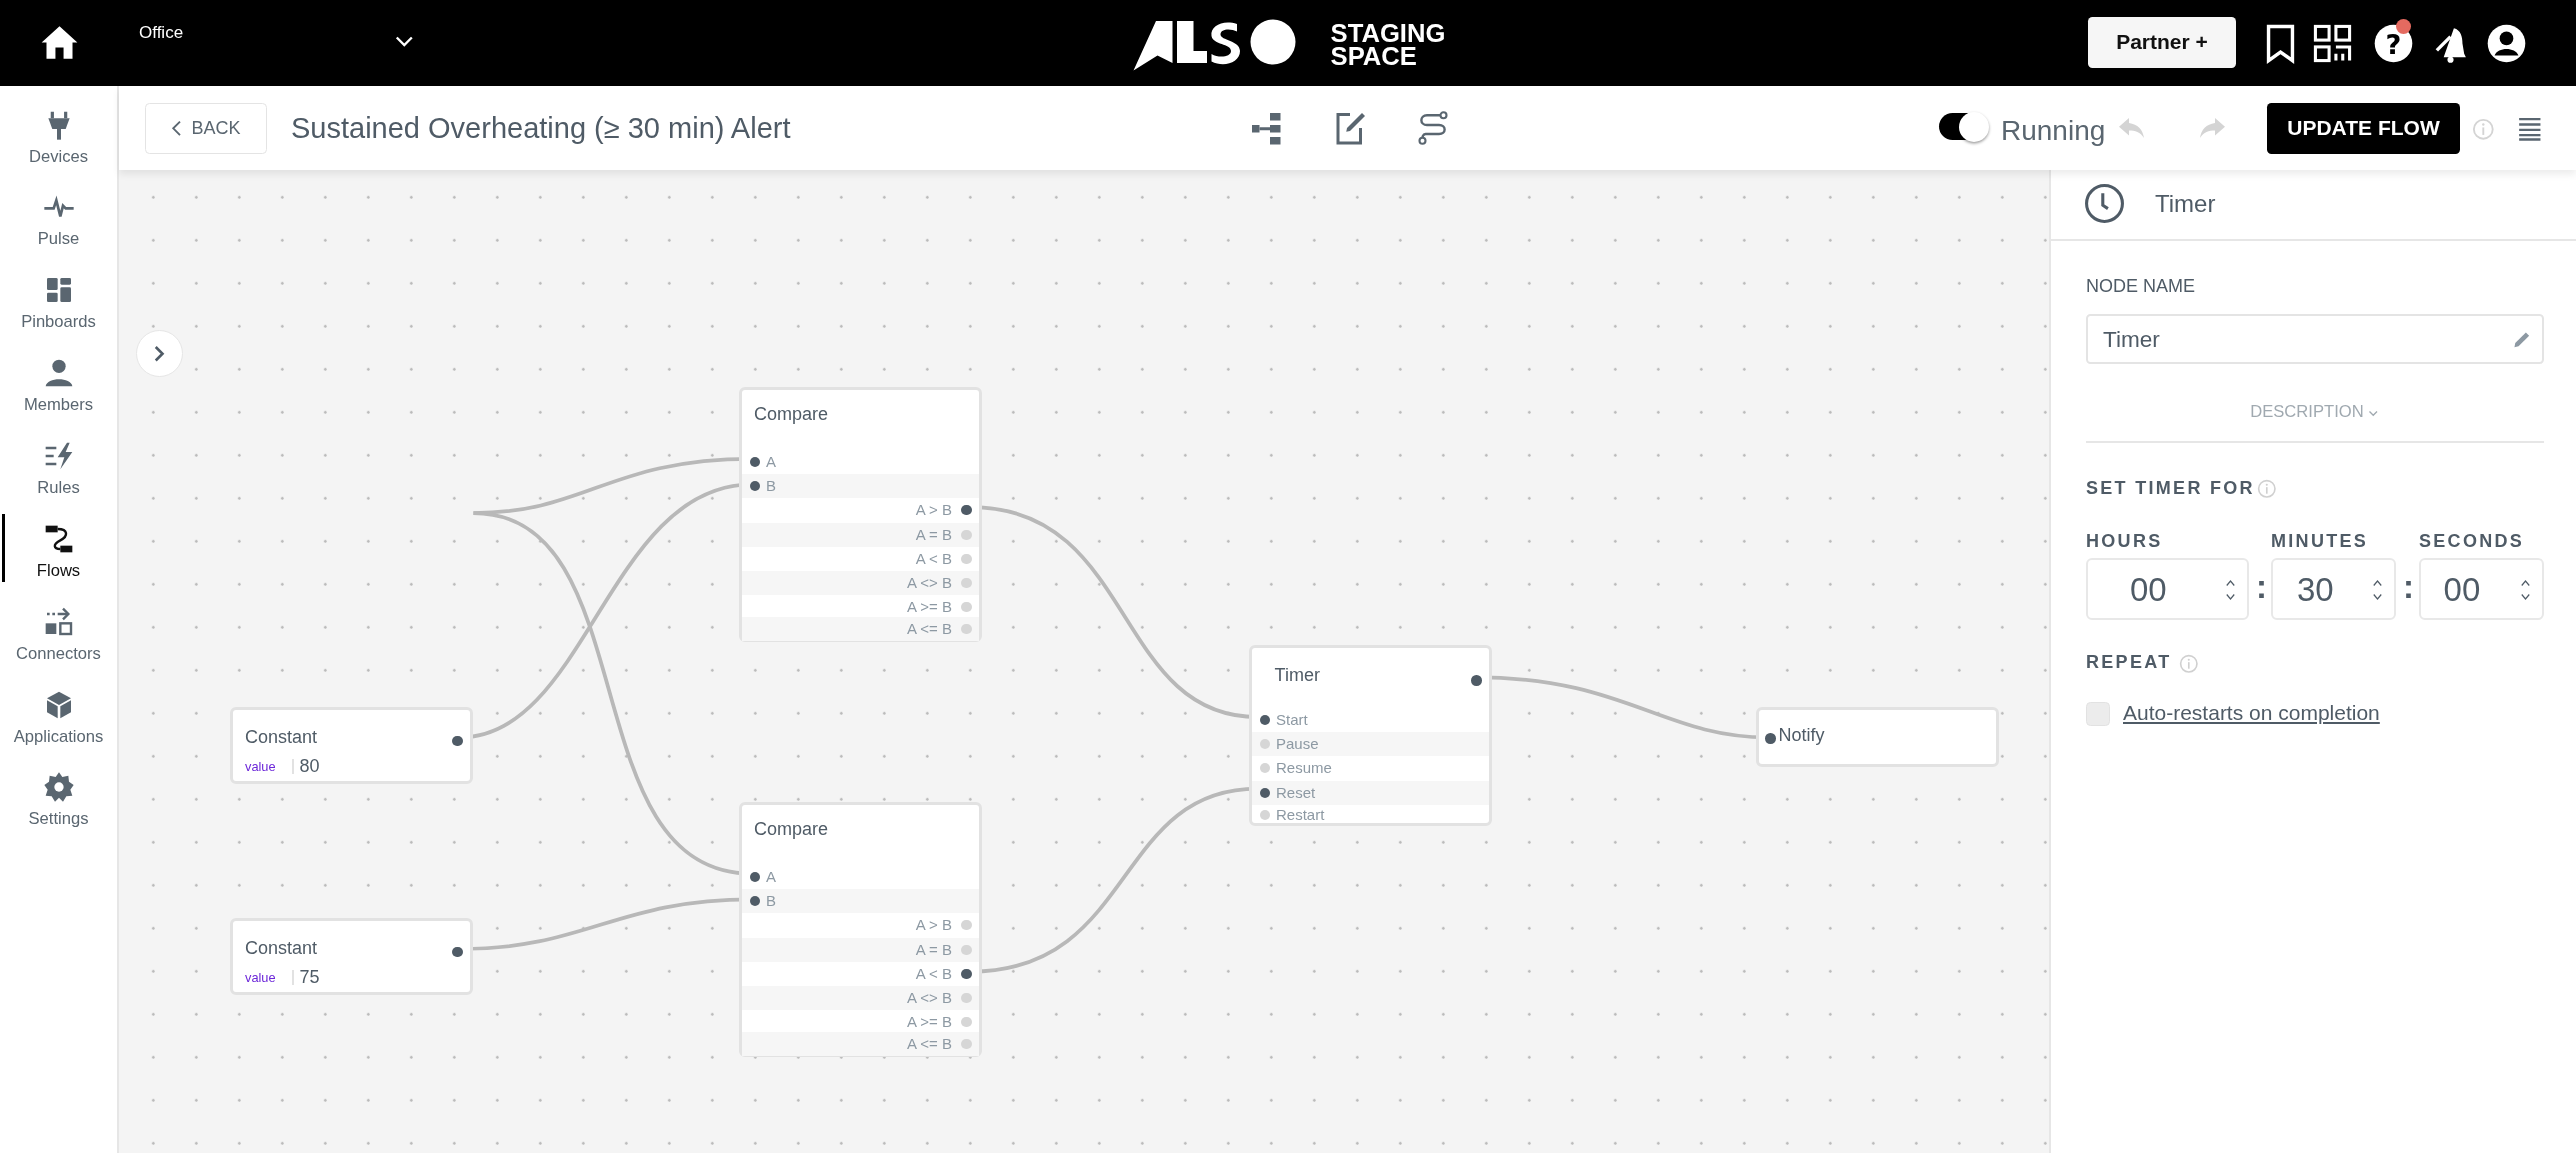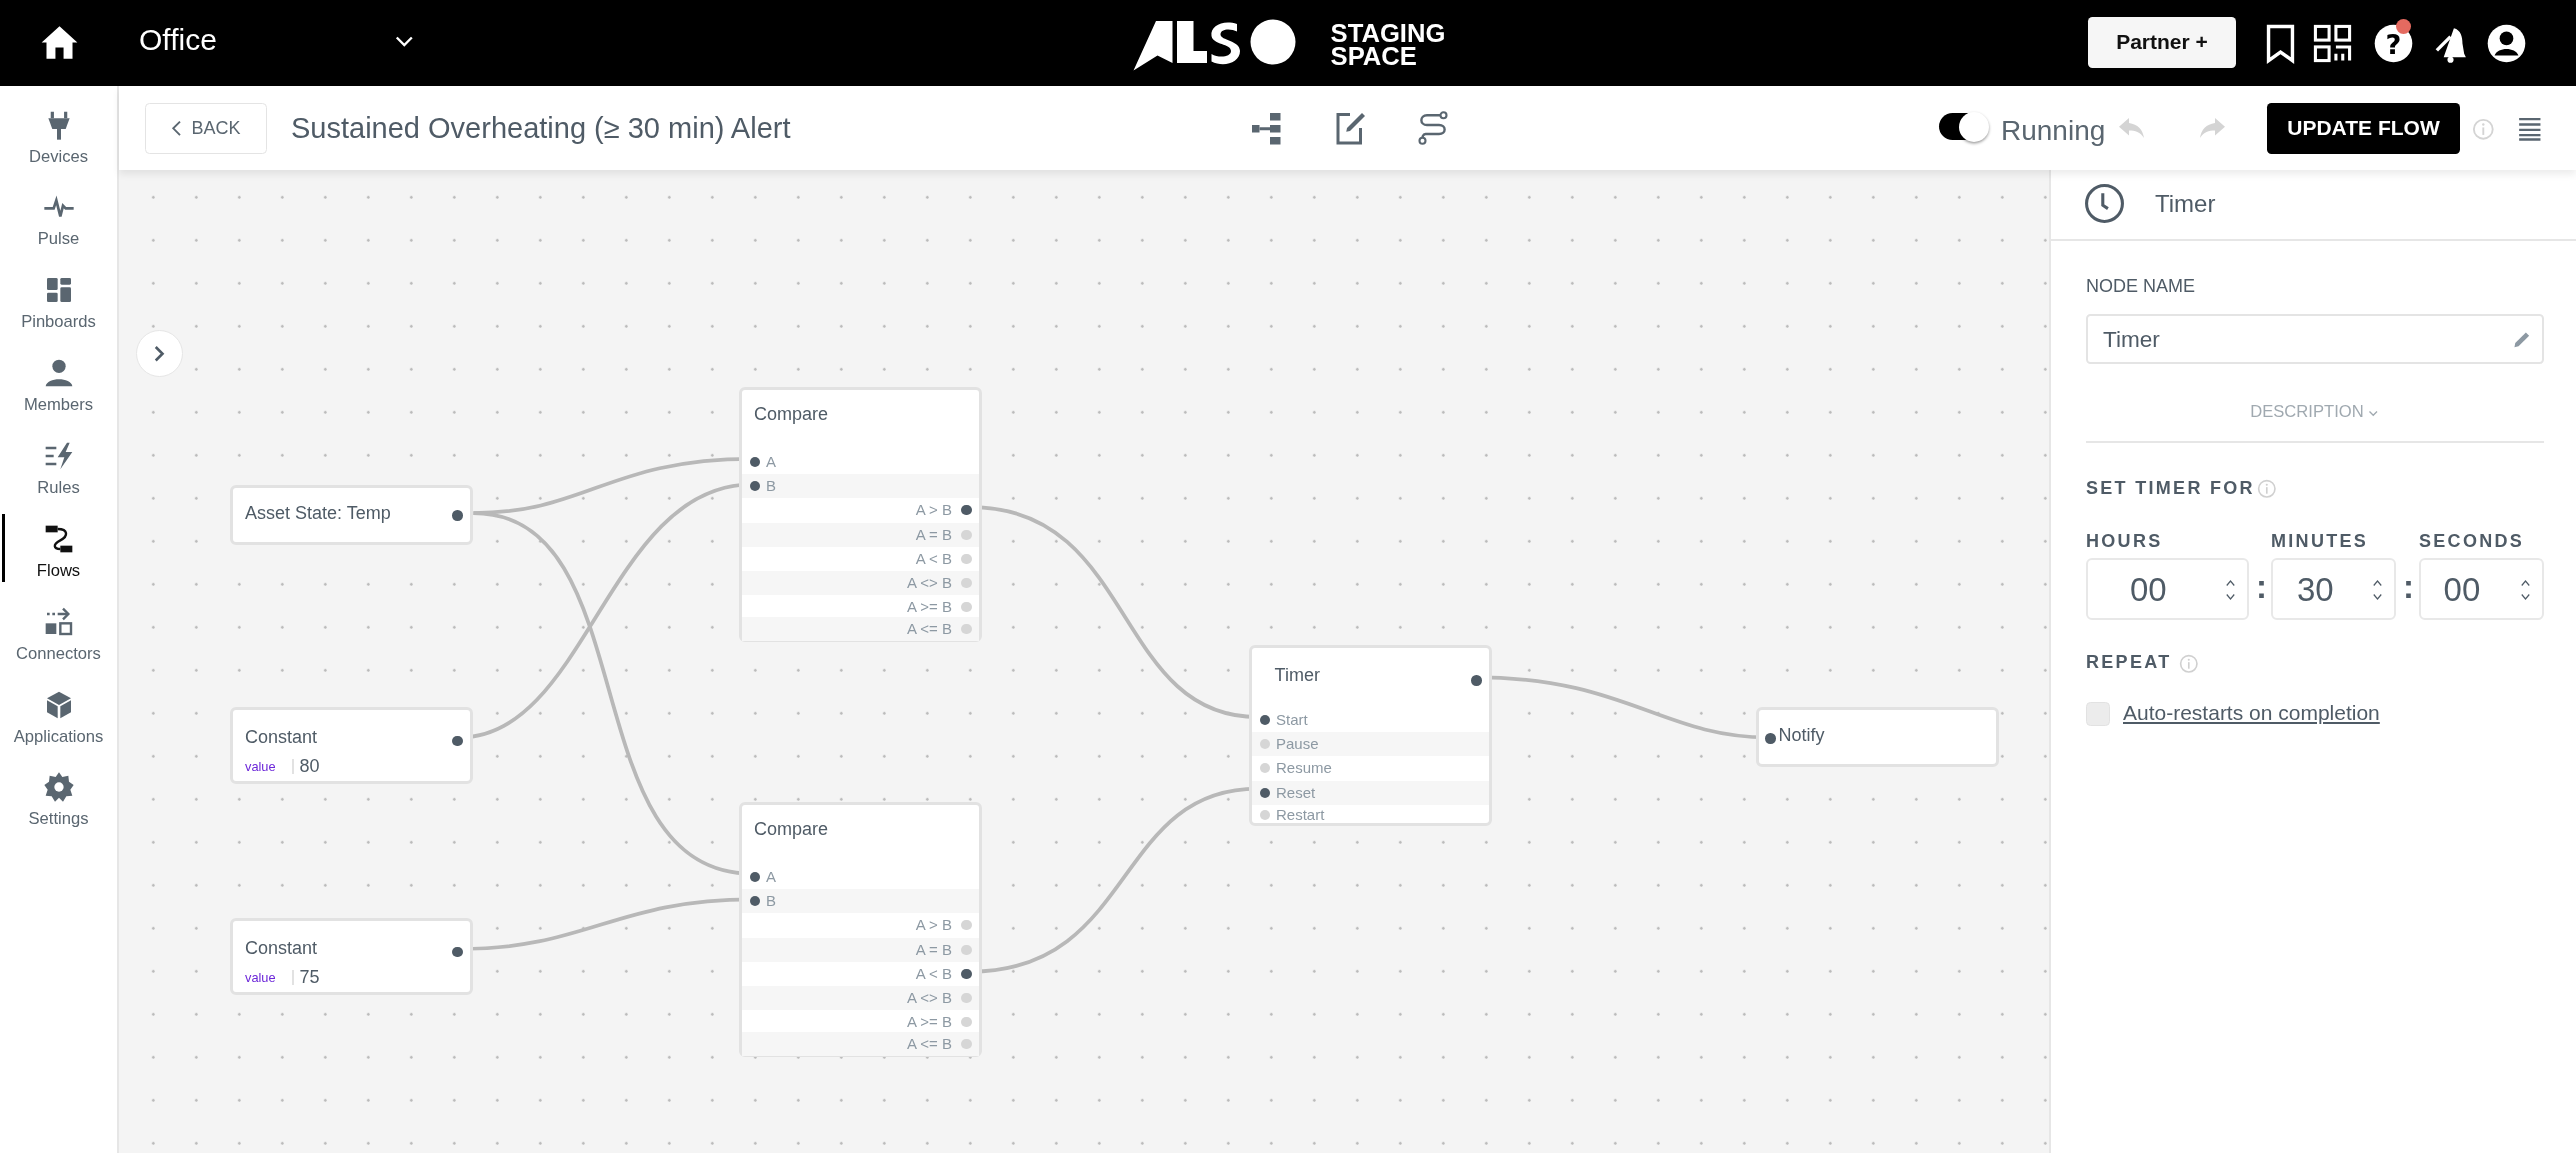--- a/index.html
+++ b/index.html
@@ -2,21 +2,21 @@
 <html style="font-size:12px"><head>
 <meta charset="utf-8">
 <style>
   * { box-sizing: border-box; margin: 0; padding: 0; }
   html, body { width: 2576px; height: 1154px; overflow: hidden; background: #fff;
     font-family: "Liberation Sans", "DejaVu Sans", sans-serif; color: #4f5b66; }
 
   
   .topbar { position: absolute; left: 0; top: 0; width: 2576px; height: 86px; background: #000; }
   .topbar .home { position: absolute; left: 39px; top: 22.6px; width: 41px; height: 39px; }
-  .topbar .org { position: absolute; left: 139px; top: 22.6px; font-size: 30px; color: #fff; }
+  .topbar .org { position: absolute; left: 139px; top: 22.6px; font-size: 17px; color: #fff; }
   .topbar .org-chevron { position: absolute; left: 393px; top: 30px; width: 22.6px; height: 22.6px; }
   .logo { position: absolute; left: 1130px; top: 18px; height: 54px; display: flex; align-items: center; }
   .logo .stage { margin-left: 19.6px; color: #fff; font-weight: bold; font-size: 25.6px; line-height: 22.6px; letter-spacing: 0px; }
   .partner-btn { position: absolute; left: 2088px; top: 16.6px; width: 148px; height: 51px; border-radius: 4.5px;
     background: #f6f6f6; color: #111; font-size: 21px; font-weight: bold; display: flex; align-items: center; justify-content: center; }
   .ticon { position: absolute; top: 22.6px; width: 41px; height: 41px; }
   .badge { position: absolute; left: 2396px; top: 19px; width: 15px; height: 15px; border-radius: 50%; background: #e46a60; }
 
   
   .sidebar { position: absolute; left: 0; top: 86px; width: 119px; height: 1068px; background: #fff; border-right: 2.3px solid #e6e6e6; }
@@ -275,24 +275,20 @@
       <path d="M1800 675 C2000 675 2050 755 2190 755"></path>
     </g>
   </svg>
 
   <div class="expand-btn">
     <svg width="15" height="19.6" viewBox="0 0 20 26">
         <path d="M5 4 L14 13 L5 22" stroke="#4f5b66" stroke-width="3.5" fill="none"></path>
       </svg>
   </div>
 
-  <div class="node" style="left:111px;top:316px;width:243px;height:60px">
-    <div class="ntitle" style="top:15px">Asset State: Temp</div>
-    <div class="port" style="right:7.5px;top:22px"></div>
-  </div>
 
   <div class="node" style="left:111px;top:538px;width:243px;height:77px">
     <div class="ntitle" style="top:16.6px">Constant</div>
     <div class="port" style="right:7.5px;top:25.6px"></div>
     <div class="vrow">
       <span class="vlabel">value</span>
       <span class="vval">80</span>
     </div>
   </div>
 

